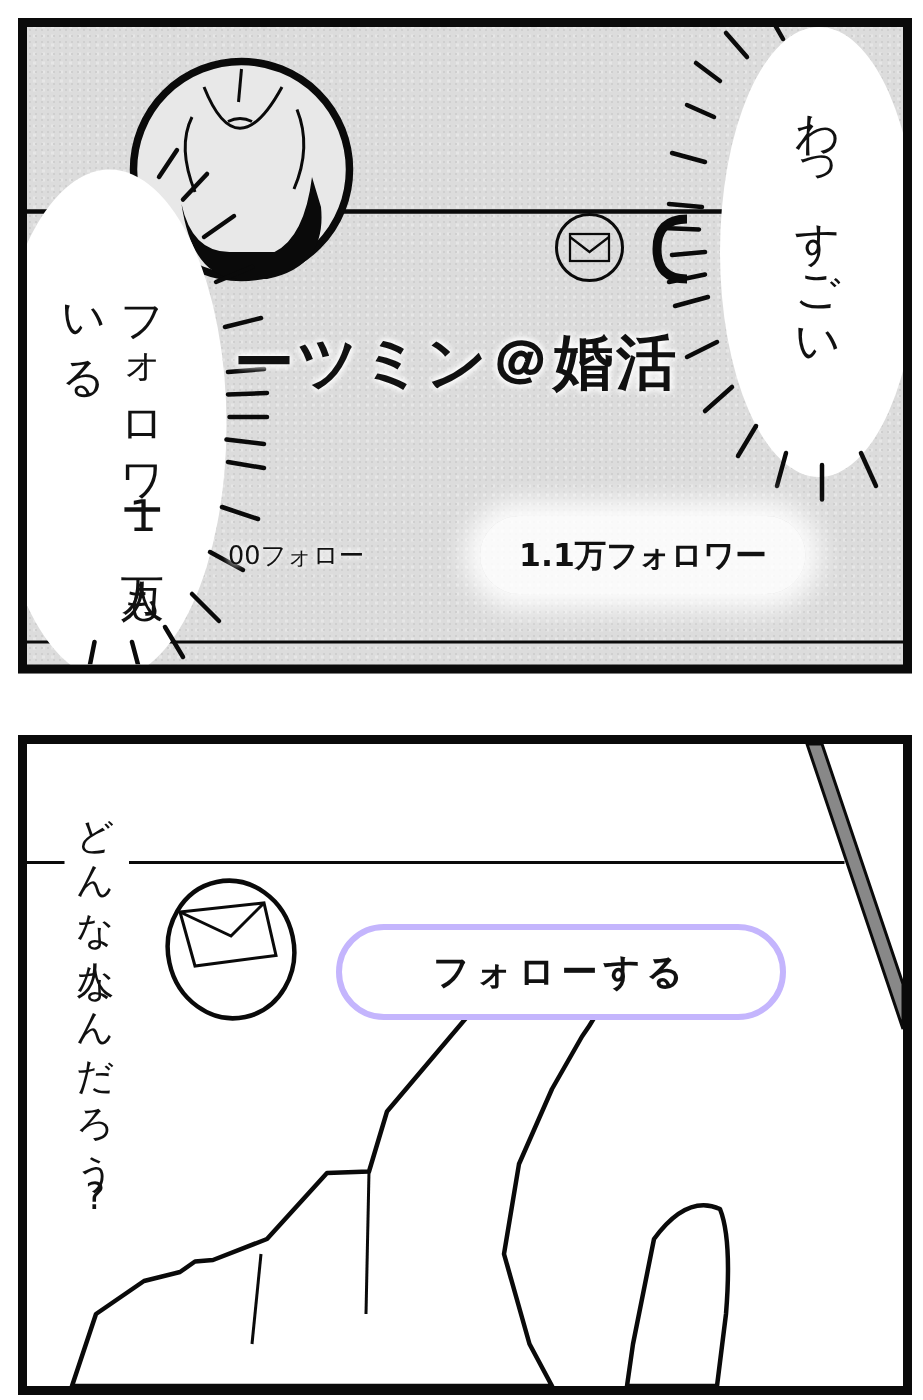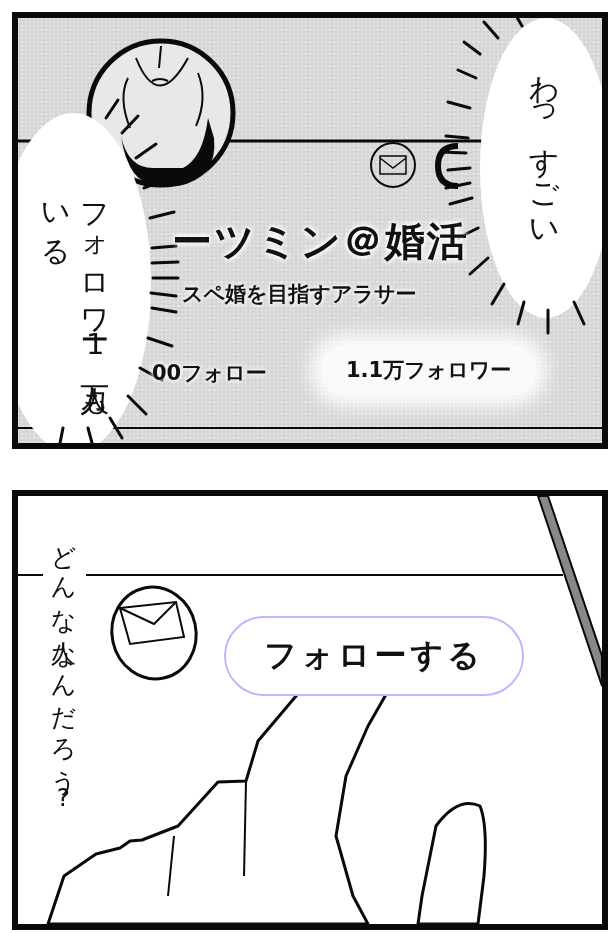--- a/index.html
+++ b/index.html
@@ -6,33 +6,33 @@
   body { width:615px; height:933px; position:relative; overflow:hidden;
          font-family:"DejaVu Sans", sans-serif; color:#111; }
   .panel { position:absolute; box-sizing:border-box; border:6px solid #0a0a0a; overflow:hidden; }
   #panel1 { left:12px; top:12px; width:596px; height:437px; background:#dcdcdc;
             background-image: radial-gradient(#cfcfcf 1px, transparent 1px), radial-gradient(#e6e6e6 1px, transparent 1px);
             background-size: 4px 4px, 6px 6px; background-position:0 0, 2px 3px; }
   #panel2 { left:12px; top:490px; width:596px; height:440px; background:#ffffff; }
   svg.layer { position:absolute; left:0; top:0; }
   .vtext { position:absolute; writing-mode:vertical-rl; text-orientation:upright;
            font-family:"DejaVu Sans", sans-serif; color:#111; letter-spacing:2px; }
-  .name { position:absolute; font-weight:bold; font-size:40px; left:154px; top:196px;
+  .name { position:absolute; font-weight:bold; font-size:40px; left:138px; top:196px;
           letter-spacing:2px; text-shadow:0 0 6px #fff,0 0 6px #fff,0 0 4px #fff; white-space:nowrap; }
   .bio { position:absolute; font-size:21px; left:164px; top:262px; font-weight:bold;
          text-shadow:0 0 5px #fff,0 0 5px #fff; white-space:nowrap; }
-  .follow-count { position:absolute; font-size:21px; left:134px; top:341px; font-weight:bold;
+  .follow-count { position:absolute; font-size:17px; left:134px; top:341px; font-weight:normal;
          text-shadow:0 0 5px #fff,0 0 5px #fff; white-space:nowrap; }
   .follower-count { position:absolute; font-size:21px; left:302px; top:326px; font-weight:bold;
          padding:12px 26px; border-radius:40px; background:rgba(255,255,255,0.85);
          box-shadow:0 0 18px 10px rgba(255,255,255,0.9); white-space:nowrap; }
-  .follow-btn { position:absolute; left:206px; top:120px; width:300px; height:80px;
-                box-sizing:border-box; border:2px solid #c4b5fd; border-radius:40px;
+  .follow-btn { position:absolute; left:206px; top:120px; width:300px; height:64px;
+                box-sizing:border-box; border:4px solid #c4b5fd; border-radius:40px;
                 display:flex; align-items:center; justify-content:center;
-                font-size:32px; font-weight:bold; letter-spacing:4px; background:#fff; }
+                font-size:24px; font-weight:bold; letter-spacing:4px; background:#fff; }
 </style>
 </head>
 <body>
 
 <div id="panel1" class="panel">
   <svg class="layer" width="584" height="425" viewBox="0 0 584 425">
 
     <line x1="0" y1="123" x2="584" y2="123" stroke="#0a0a0a" stroke-width="3"></line>
 
     <line x1="0" y1="410" x2="584" y2="410" stroke="#0a0a0a" stroke-width="2"></line>
@@ -94,21 +94,20 @@
           <line x1="45" y1="410" x2="42" y2="425"></line>
         <line x1="104" y1="115" x2="120" y2="98"></line>
           <line x1="88" y1="100" x2="100" y2="82"></line>
         <line x1="134" y1="245" x2="160" y2="244"></line>
           <line x1="133" y1="275" x2="158" y2="278"></line>
       </g>
     </g>
   </svg>
 
   <div class="name">ーツミン＠婚活</div>
-  <div class="bio">スペ婚を目指すアラサー</div>
   <div class="follow-count">00フォロー</div>
   <div class="follower-count">1.1万フォロワー</div>
 
   <div class="vtext" style="right:38px; top:36px; font-size:30px;">わっすごい</div>
   <div class="vtext" style="left:18px; top:166px; font-size:29px; height:240px; line-height:1.35;">フォロワー1万人もいる</div>
 </div>
 
 <div id="panel2" class="panel">
   <svg class="layer" width="584" height="428" viewBox="0 0 584 428">
 

